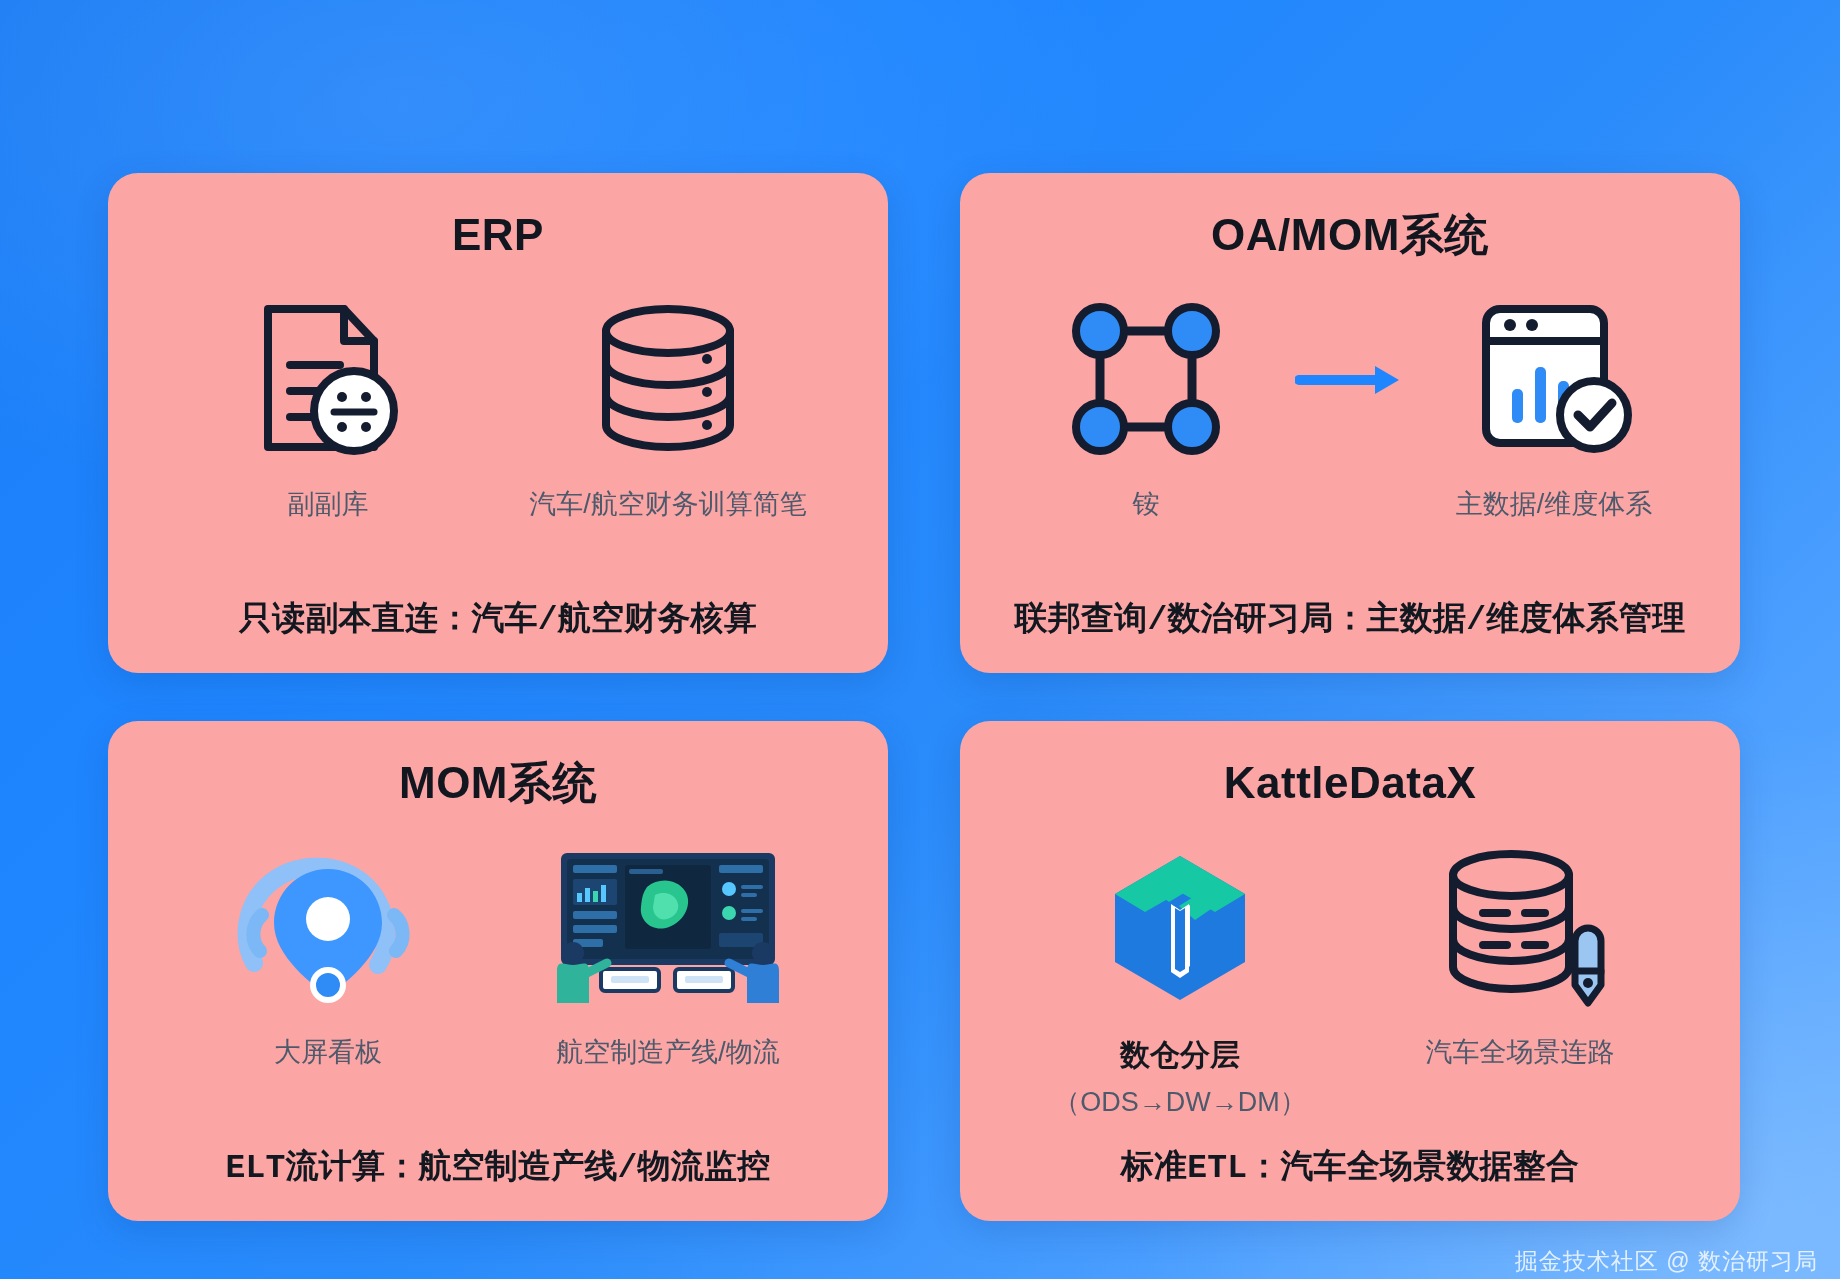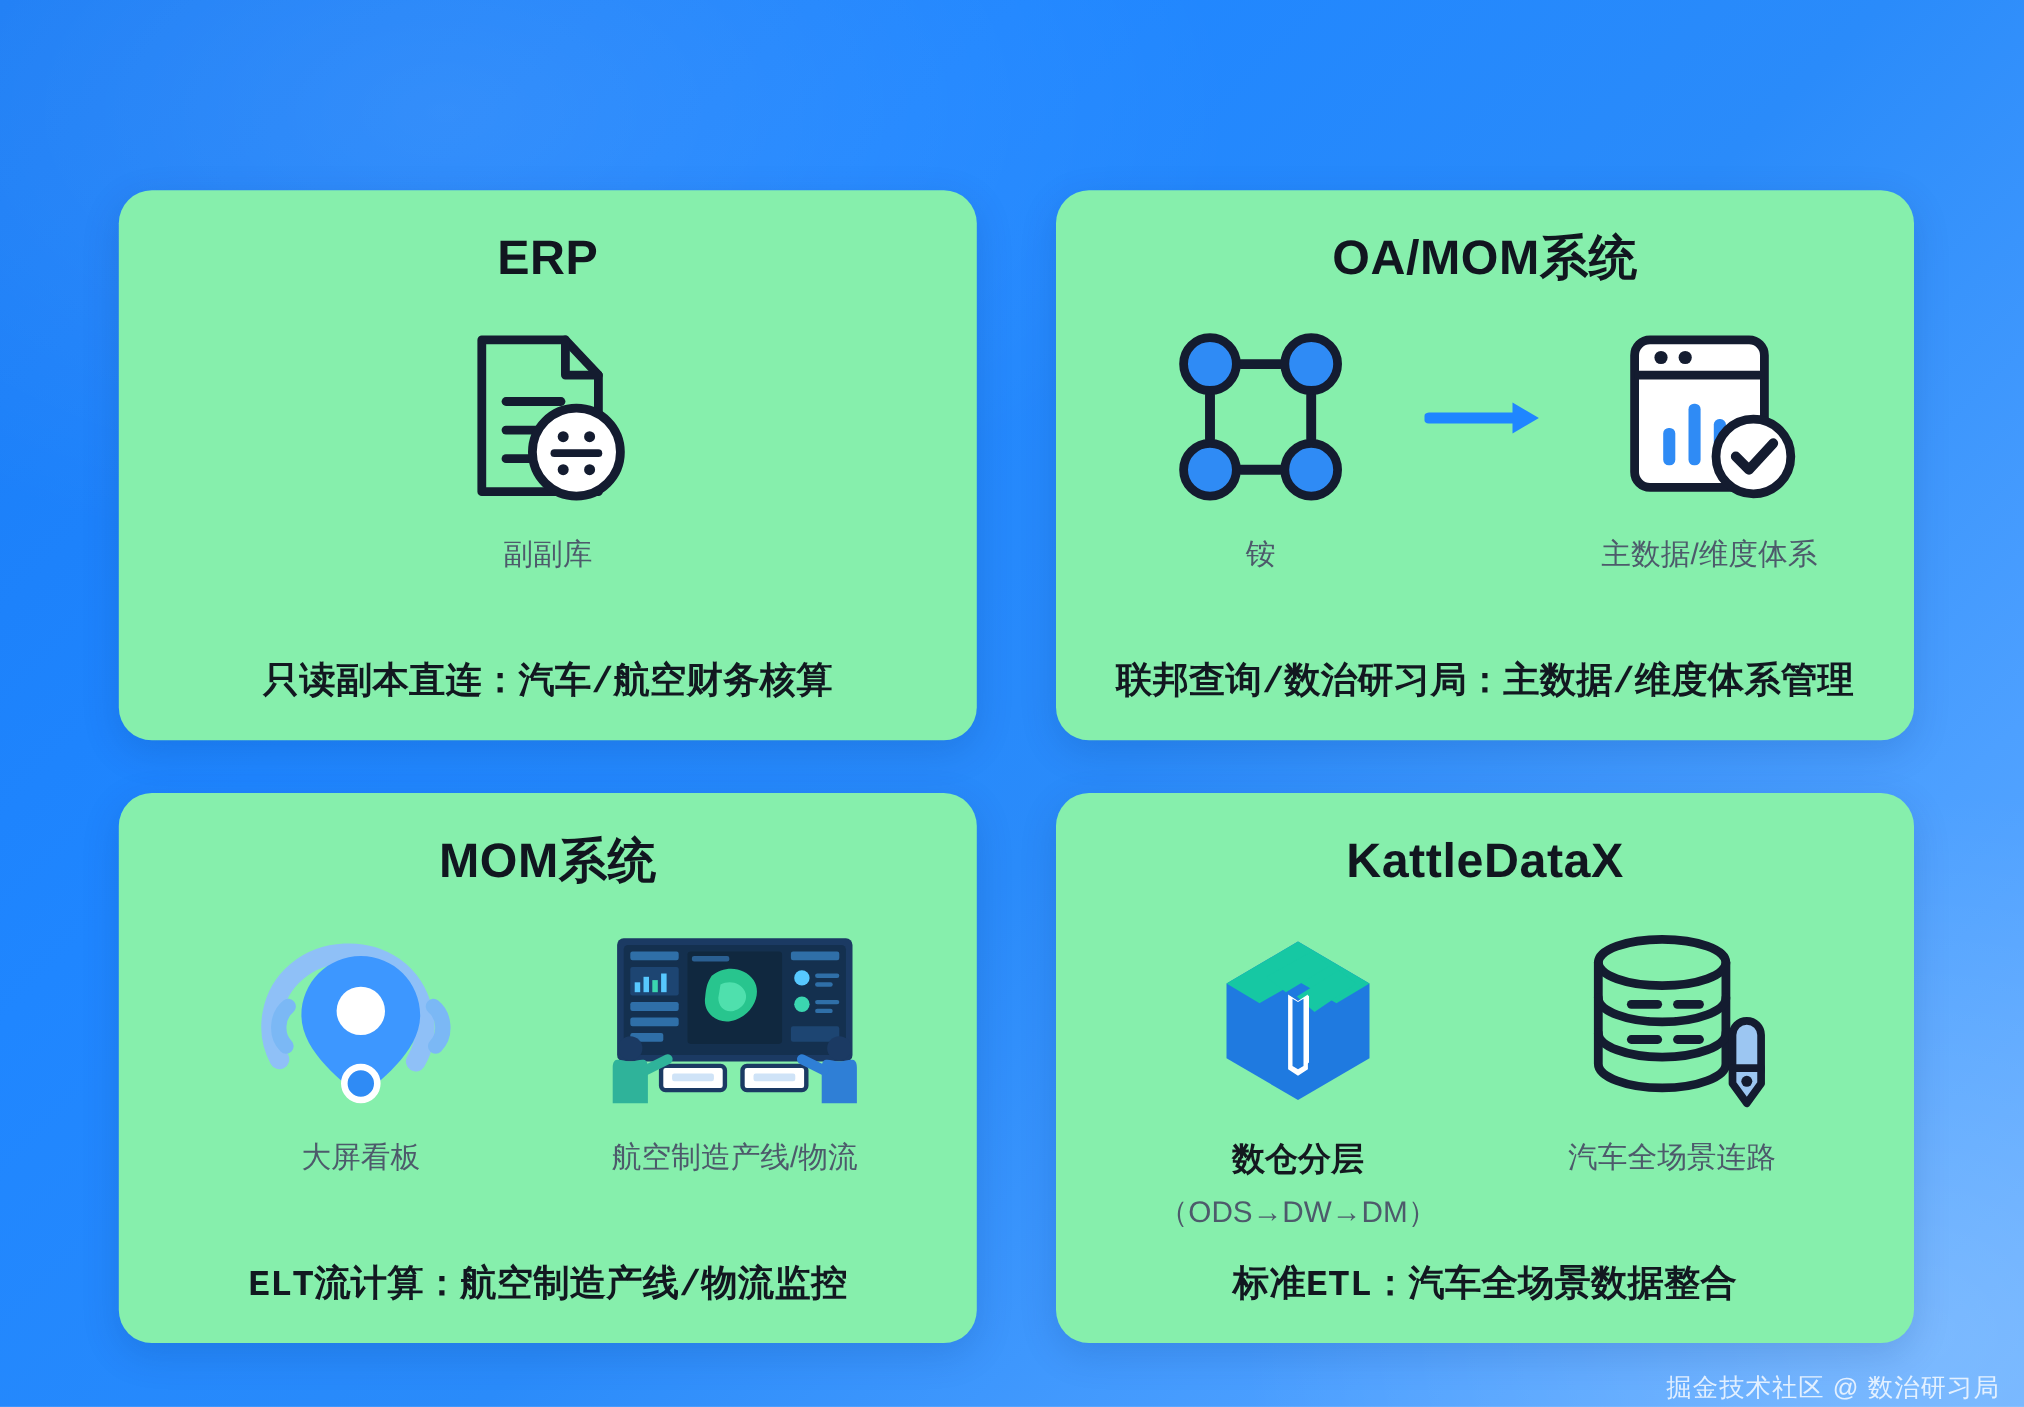--- a/index.html
+++ b/index.html
@@ -33,21 +33,21 @@
     width: 1632px;
     height: 1048px;
     display: grid;
     grid-template-columns: 780px 780px;
     grid-template-rows: 500px 500px;
     column-gap: 72px;
     row-gap: 48px;
   }
 
   .card {
-    background: #86efac;
+    background: #fca5a5;
     border-radius: 30px;
     box-shadow: 0 10px 34px rgba(5, 45, 110, 0.16);
     position: relative;
     display: flex;
     flex-direction: column;
     align-items: center;
     padding: 30px 24px 26px;
   }
 
   .card-title {
@@ -171,20 +171,38 @@
               <circle cx="118" cy="100" r="5"></circle>
               <circle cx="94" cy="130" r="5"></circle>
               <circle cx="118" cy="130" r="5"></circle>
             </g>
             <path d="M86 115 H126" stroke="#141c30" stroke-width="7" stroke-linecap="round"></path>
           </svg>
         </div>
         <div class="icon-label">副副库</div>
       </div>
 
+      <div class="icon-cell">
+        <div class="icon-art">
+          <svg width="170" height="165" viewBox="0 0 170 165">
+            <g fill="none" stroke="#141c30" stroke-width="8" stroke-linecap="round" stroke-linejoin="round">
+              <ellipse cx="85" cy="34" rx="62" ry="22"></ellipse>
+              <path d="M23 34 V128 C23 140 51 150 85 150 C119 150 147 140 147 128 V34"></path>
+              <path d="M23 66 C23 78 51 88 85 88 C119 88 147 78 147 66"></path>
+              <path d="M23 98 C23 110 51 120 85 120 C119 120 147 110 147 98"></path>
+            </g>
+            <g fill="#141c30">
+              <circle cx="124" cy="62" r="5"></circle>
+              <circle cx="124" cy="95" r="5"></circle>
+              <circle cx="124" cy="128" r="5"></circle>
+            </g>
+          </svg>
+        </div>
+        <div class="icon-label">汽车/航空财务训算简笔</div>
+      </div>
 
     </div>
 
     <div class="card-caption">只读副本直连：汽车/航空财务核算</div>
   </div>
 
   <div class="card">
     <div class="card-title">OA/MOM系统</div>
 
     <div class="icon-row">

